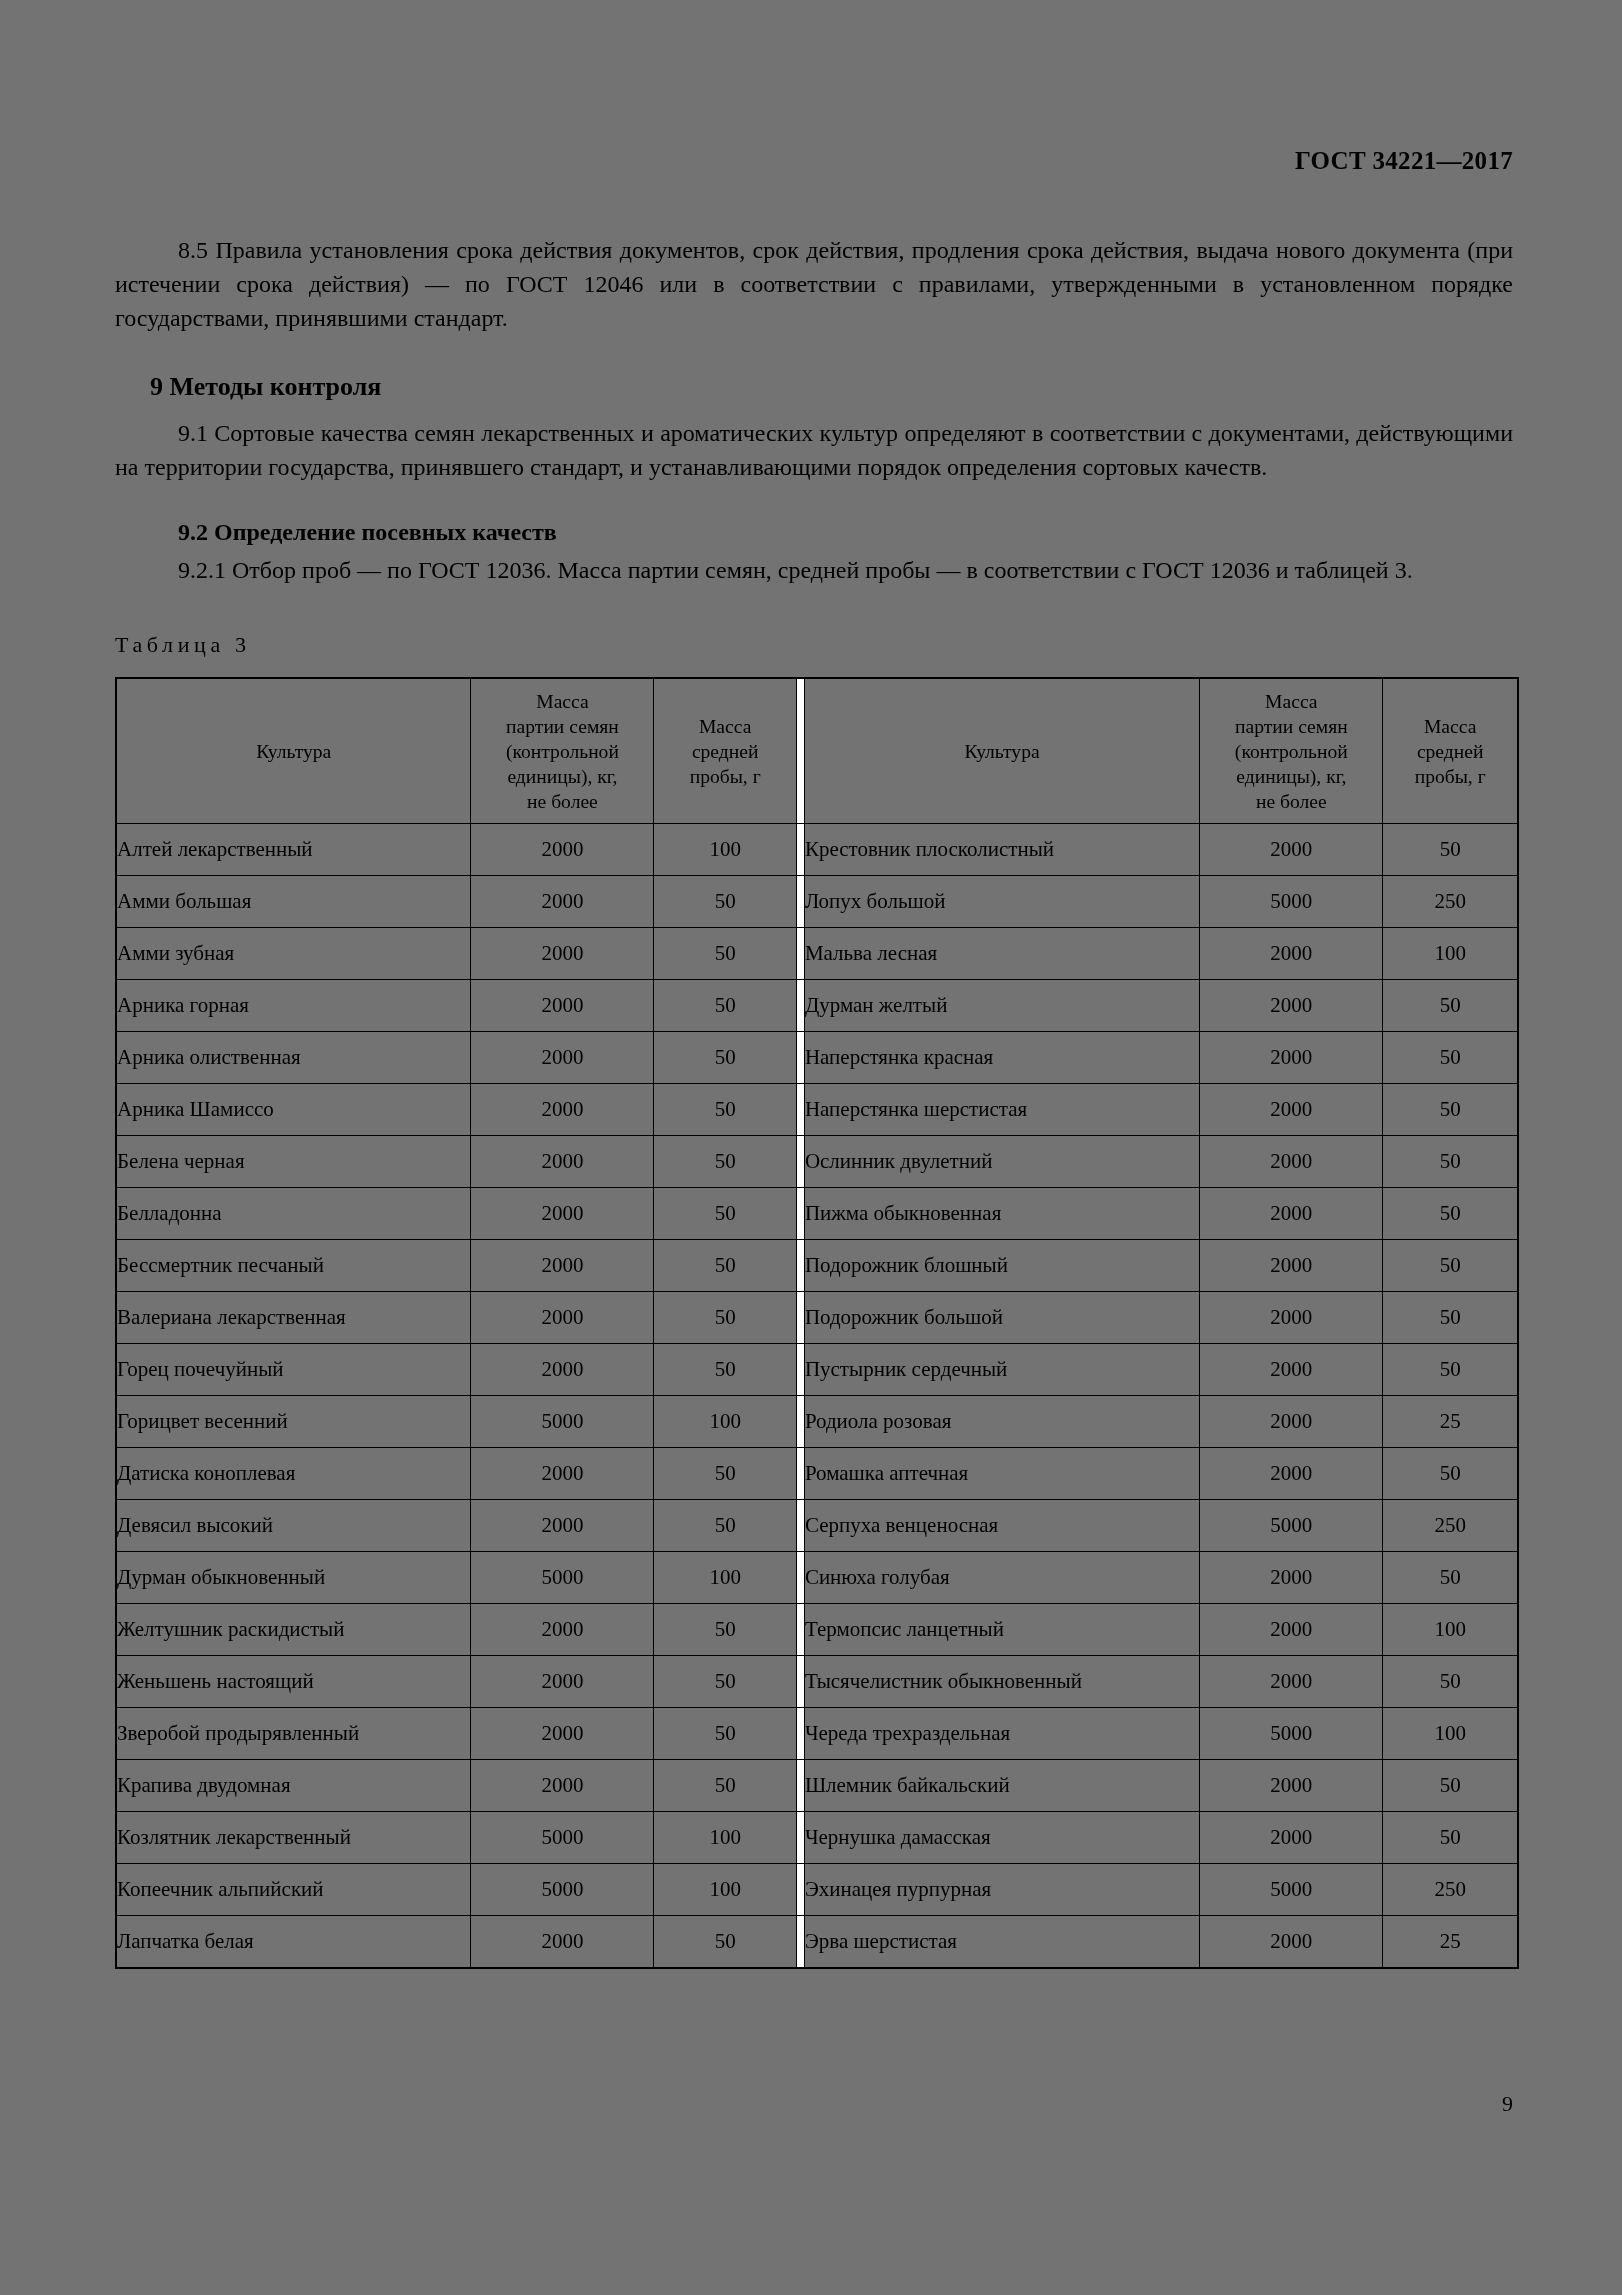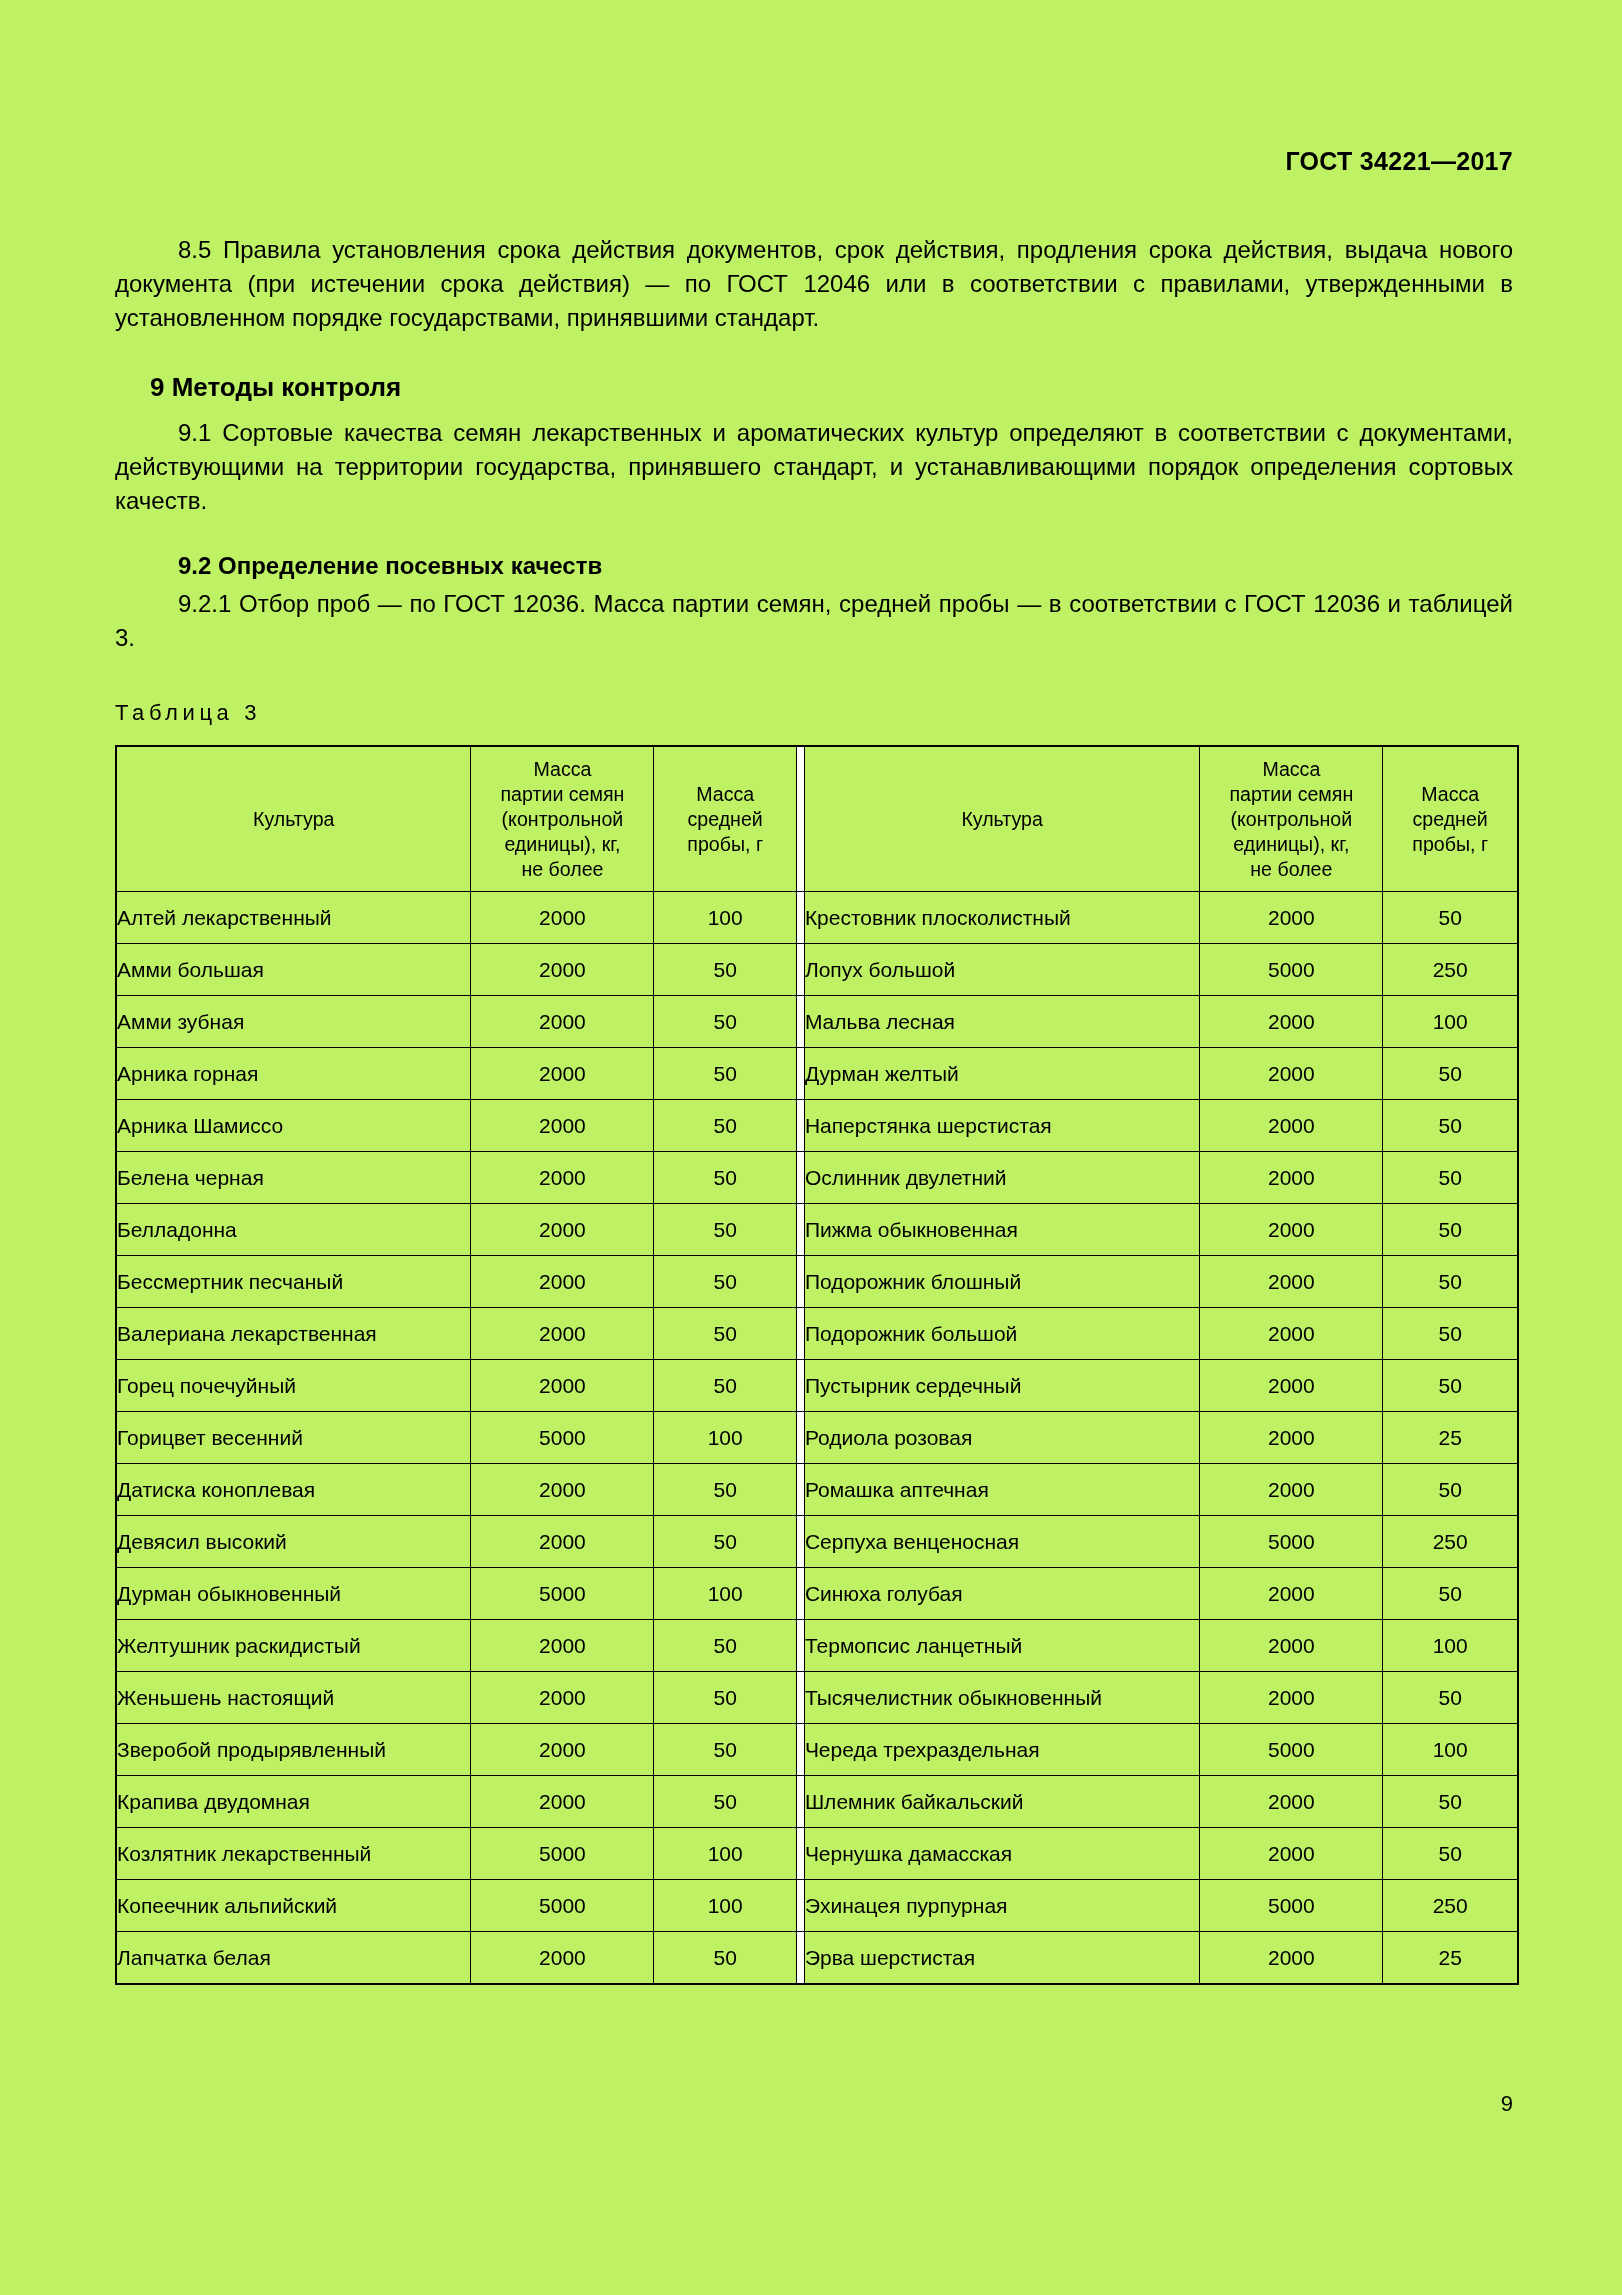--- a/index.html
+++ b/index.html
@@ -4,22 +4,22 @@
 <style>
   html, body {
     margin: 0;
     padding: 0;
     background: #ffffff;
   }
   .page {
     position: relative;
     width: 1623px;
     height: 2295px;
-    background: #bef264;
-    font-family: Liberation Sans, sans-serif;
+    background: #737373;
+    font-family: Liberation Serif, serif;
     color: #000000;
     box-sizing: border-box;
     overflow: hidden;
   }
 
   
   .doc-header {
     position: absolute;
     top: 147px;
     right: 110px;
@@ -233,20 +233,29 @@
           <tr>
             <td class="cell-name">Арника горная</td>
             <td class="cell-num">2000</td>
             <td class="cell-num">50</td>
             <td class="divider"></td>
             <td class="cell-name">Дурман желтый</td>
             <td class="cell-num">2000</td>
             <td class="cell-num">50</td>
           </tr>
           <tr>
+            <td class="cell-name">Арника олиственная</td>
+            <td class="cell-num">2000</td>
+            <td class="cell-num">50</td>
+            <td class="divider"></td>
+            <td class="cell-name">Наперстянка красная</td>
+            <td class="cell-num">2000</td>
+            <td class="cell-num">50</td>
+          </tr>
+          <tr>
             <td class="cell-name">Арника Шамиссо</td>
             <td class="cell-num">2000</td>
             <td class="cell-num">50</td>
             <td class="divider"></td>
             <td class="cell-name">Наперстянка шерстистая</td>
             <td class="cell-num">2000</td>
             <td class="cell-num">50</td>
           </tr>
           <tr>
             <td class="cell-name">Белена черная</td>

